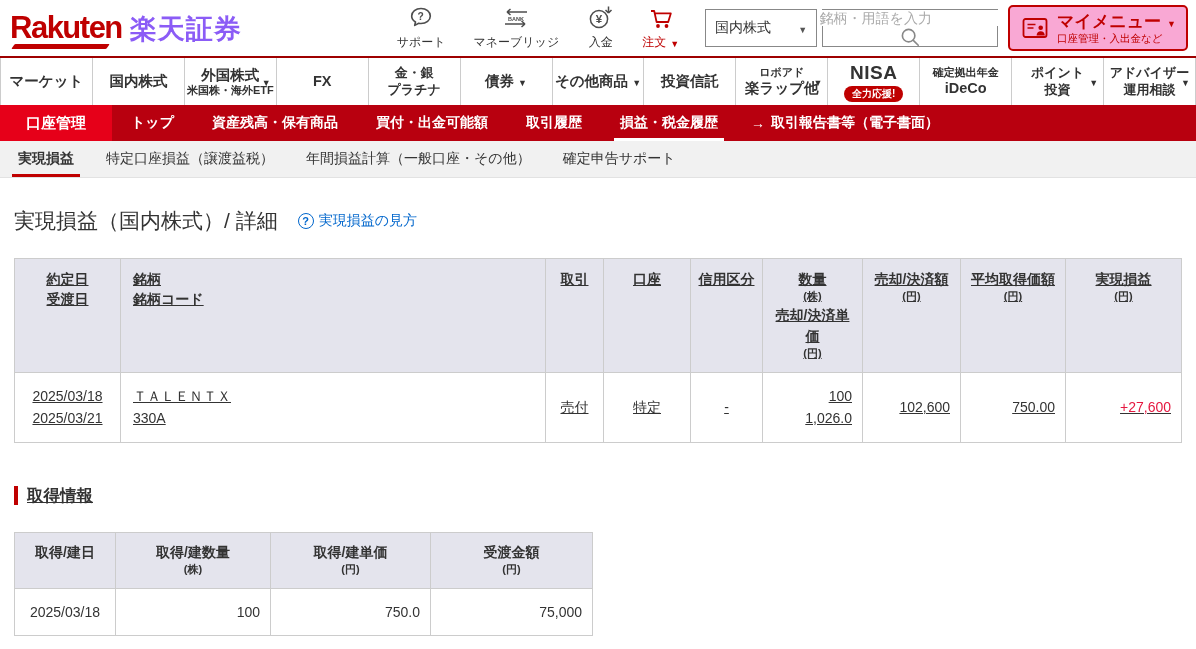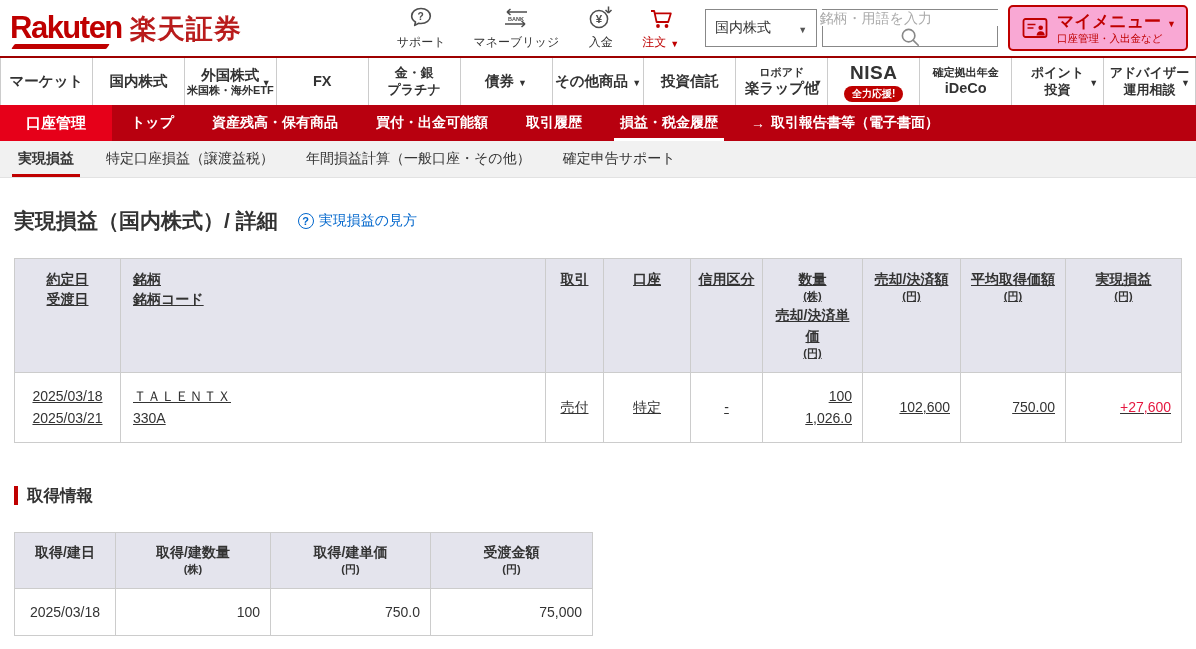--- a/index.html
+++ b/index.html
@@ -7,21 +7,21 @@
     width:1196px; min-height:649px; background:#fff; color:#333;
     font-family:"Liberation Sans","DejaVu Sans",sans-serif; font-size:14px;
   }
   .caret::before { content:"▼"; font-size:9px; line-height:1; display:inline-block; }
 
   
   .topbar { display:flex; align-items:center; height:58px; padding:0 8px 0 10px; border-bottom:2px solid #9e0000; }
   .logo { display:flex; align-items:baseline; gap:8px; cursor:pointer; }
   .logo-rakuten { position:relative; color:#bf0000; font-weight:bold; font-size:31px; letter-spacing:-1.5px; }
   .logo-rakuten::after { content:""; position:absolute; left:3px; right:14px; bottom:-3px; height:5px; background:#bf0000; transform:skew(-35deg); border-radius:1px; }
-  .logo-service { color:#b91c1c; font-weight:bold; font-size:27px; letter-spacing:1px; }
+  .logo-service { color:#8b5cf6; font-weight:bold; font-size:27px; letter-spacing:1px; }
   .quick { display:flex; gap:28px; margin-left:auto; margin-right:26px; }
   .qlink { display:flex; flex-direction:column; align-items:center; gap:3px; font-size:12px; color:#333; cursor:pointer; }
   .qlink .qicon { height:26px; display:flex; align-items:flex-end; }
   .qlink.red { color:#bf0000; }
   .qlink .qrow { display:flex; align-items:center; gap:4px; }
   .searchgrp { display:flex; align-items:center; gap:5px; margin-right:10px; }
   .search-cat { display:flex; align-items:center; justify-content:space-between; width:112px; height:38px; border:1px solid #888; padding:0 9px; font-size:14px; cursor:pointer; color:#333; background:#fff; }
   .search-cat .caret { color:#555; }
   .search-box { display:flex; align-items:center; width:176px; height:38px; border:1px solid #888; padding:0 8px; background:#fff;flex-direction:column; }
   .search-box input { border:none; outline:none; flex:1; font-size:14px; font-family:inherit; color:#333; min-width:0; }
@@ -57,38 +57,38 @@
 
   
   .sub-tabs { display:flex; align-items:stretch; height:37px; background:#f1f1f1; border-bottom:1px solid #e2e2e2; padding-left:2px; }
   .sub-tab { display:flex; align-items:center; padding:0 16px; font-size:14px; color:#333; position:relative; cursor:pointer; }
   .sub-tab.active { font-weight:bold; }
   .sub-tab.active::after { content:""; position:absolute; left:10px; right:10px; bottom:0; height:3px; background:#bf0000; }
 
   
   .content { padding:0 14px 20px 14px; }
   .title-row { display:flex; align-items:center; gap:20px; margin-top:29px; }
-  .page-title { font-size:21px; font-weight:bold; color:#333; }
+  .page-title { font-size:21px; font-weight:normal; color:#333; }
   .help-link { display:flex; align-items:center; gap:5px; color:#0066cc; font-size:14px; text-decoration:none; cursor:pointer; }
   .help-q { width:16px; height:16px; border:1.5px solid #0066cc; border-radius:50%; display:inline-flex; align-items:center; justify-content:center; font-size:11px; font-weight:bold; }
   .help-q::before { content:"?"; }
 
   table { border-collapse:collapse; table-layout:fixed; font-size:14px; }
   th, td { border:1px solid #ccc; }
   thead th { background:#e4e4ed; font-weight:bold; text-align:center; vertical-align:top; padding:10px 6px; line-height:1.45; }
   thead th.left { text-align:left; padding-left:12px; }
   thead .small { font-size:11px; }
   tbody td { padding:12px 10px; vertical-align:middle; line-height:1.6; background:#fff; }
   .pnl-table { width:100%; margin-top:23px;text-decoration:underline; }
   .pnl-table thead th { height:77px; }
   .pnl-table tbody td { height:66px; }
   td.c { text-align:center; } td.r { text-align:right; } td.l { text-align:left; padding-left:12px; }
   .pnl-pos { color:#e5173f; }
 
-  .section-head { display:flex; align-items:center; gap:9px; margin-top:42px; }
+  .section-head { display:flex; align-items:center; gap:9px; margin-top:42px;text-decoration:underline; }
   .section-bar { width:4px; height:19px; background:#bf0000; }
   .section-title { font-size:16.5px; font-weight:bold; }
 
   .acq-table { width:578px; margin-top:25px; }
   .acq-table thead th { height:46px; padding-top:9px; }
   .acq-table tbody td { height:47px; }
 </style>
 </head>
 <body>
 

